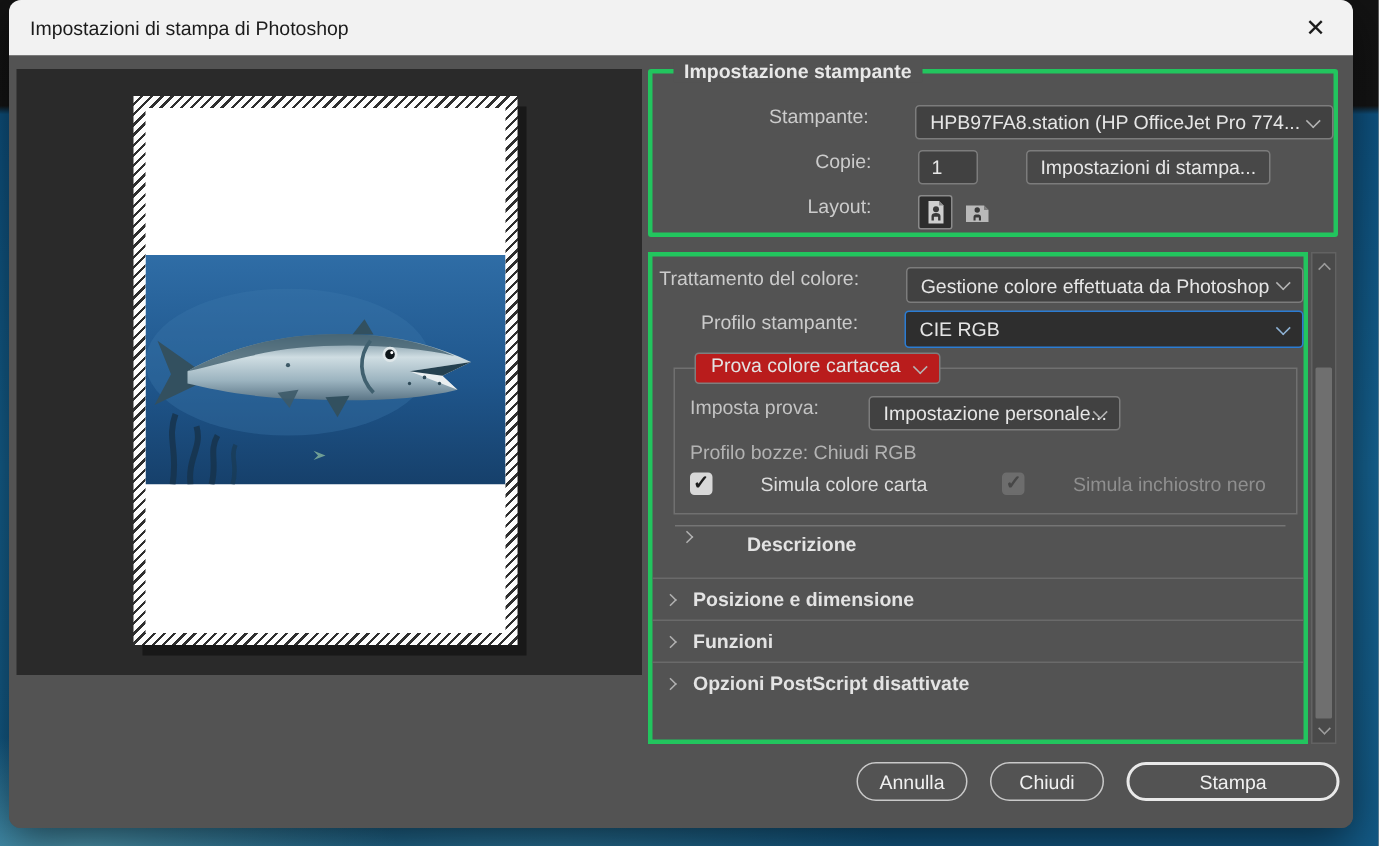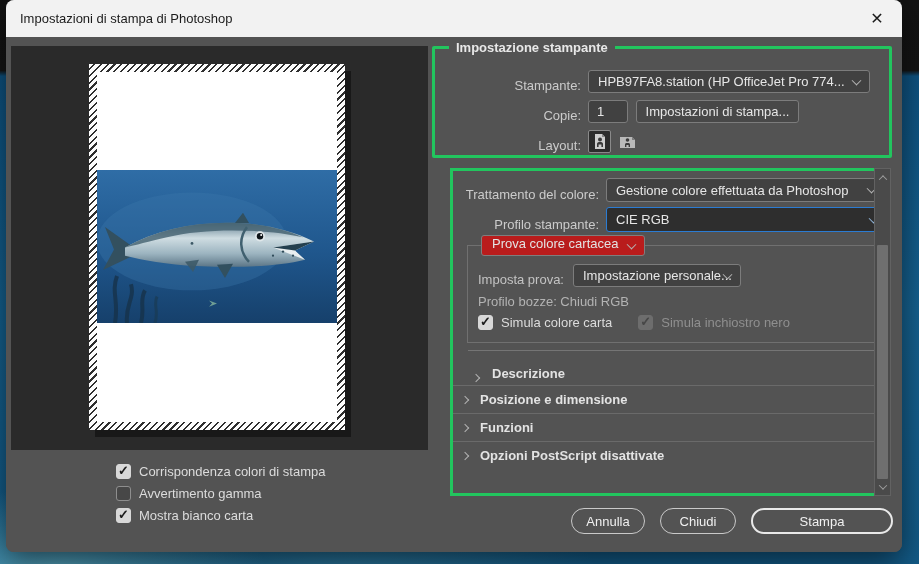--- a/index.html
+++ b/index.html
@@ -76,27 +76,27 @@
   }
   .btn {
     background:#484848; border:1px solid #7c7c7c; border-radius:3px;
     color:#e6e6e6; font-size:13px; display:flex; align-items:center; justify-content:center;
     cursor:pointer; white-space:nowrap;
   }
   .textinput {
     background:#414141; border:1px solid #7c7c7c; border-radius:3px;
     color:#e6e6e6; font-size:13px; display:flex; align-items:center; padding:0 8px;
   }
-  .row { position:absolute; display:flex; align-items:flex-end; }
+  .row { position:absolute; display:flex; align-items:flex-start;gap:24px; }
   .sec-head { font-size:13px; font-weight:bold; color:#e3e3e3; }
 
   
   .gb1 { left:426px; top:9px; width:460px; height:112px; }
   
-  .gb2 { left:444px; top:131px; width:440px; height:328px; border-radius:0; }
+  .gb2 { left:426px; top:131px; width:440px; height:328px; border-radius:0; }
 
   .proof-fs { position:absolute; left:14px; top:74px; width:416px; height:98px; border:1px solid #707070; }
   .proof-legend {
     position:absolute; top:-11px; left:13px; height:21px; padding:0 26px 0 10px;
     background:#b91c1c; border:1px solid #7e7e7e; border-radius:3px;
     display:flex; font-size:13px; color:#e3e3e3; cursor:pointer;
   }
   .sep { position:absolute; height:1px; background:#6c6c6c; }
 
   .acc-rows { position:absolute; left:0; right:0; top:214px; }
@@ -188,34 +188,20 @@
               <circle cx="186" cy="80" r="1.2" fill="#2e4a58"></circle>
               <circle cx="196" cy="84" r="1.1" fill="#2e4a58"></circle>
               <circle cx="176" cy="84" r="1.1" fill="#2e4a58"></circle>
               <circle cx="95" cy="72" r="1.4" fill="#3c5866"></circle>
             </svg>
           </div>
         </div>
       </div>
     </div>
 
-    <div class="pv-checks">
-      <div class="cb-row">
-        <span class="cb checked"></span>
-        <span class="cb-label">Corrispondenza colori di stampa</span>
-      </div>
-      <div class="cb-row">
-        <span class="cb"></span>
-        <span class="cb-label">Avvertimento gamma</span>
-      </div>
-      <div class="cb-row">
-        <span class="cb checked"></span>
-        <span class="cb-label">Mostra bianco carta</span>
-      </div>
-    </div>
 
     <div class="groupbox gb1">
       <span class="legend">Impostazione stampante</span>
 
       <div class="row" style="left:0; top:21px; width:100%;">
         <div class="lbl" style="width:146px;">Stampante:</div>
         <div class="dropdown" style="margin-left:7px; width:282px; height:23px;">
           <span>HPB97FA8.station (HP OfficeJet Pro 774...</span>
           <span class="dd-chev"></span>
         </div>

